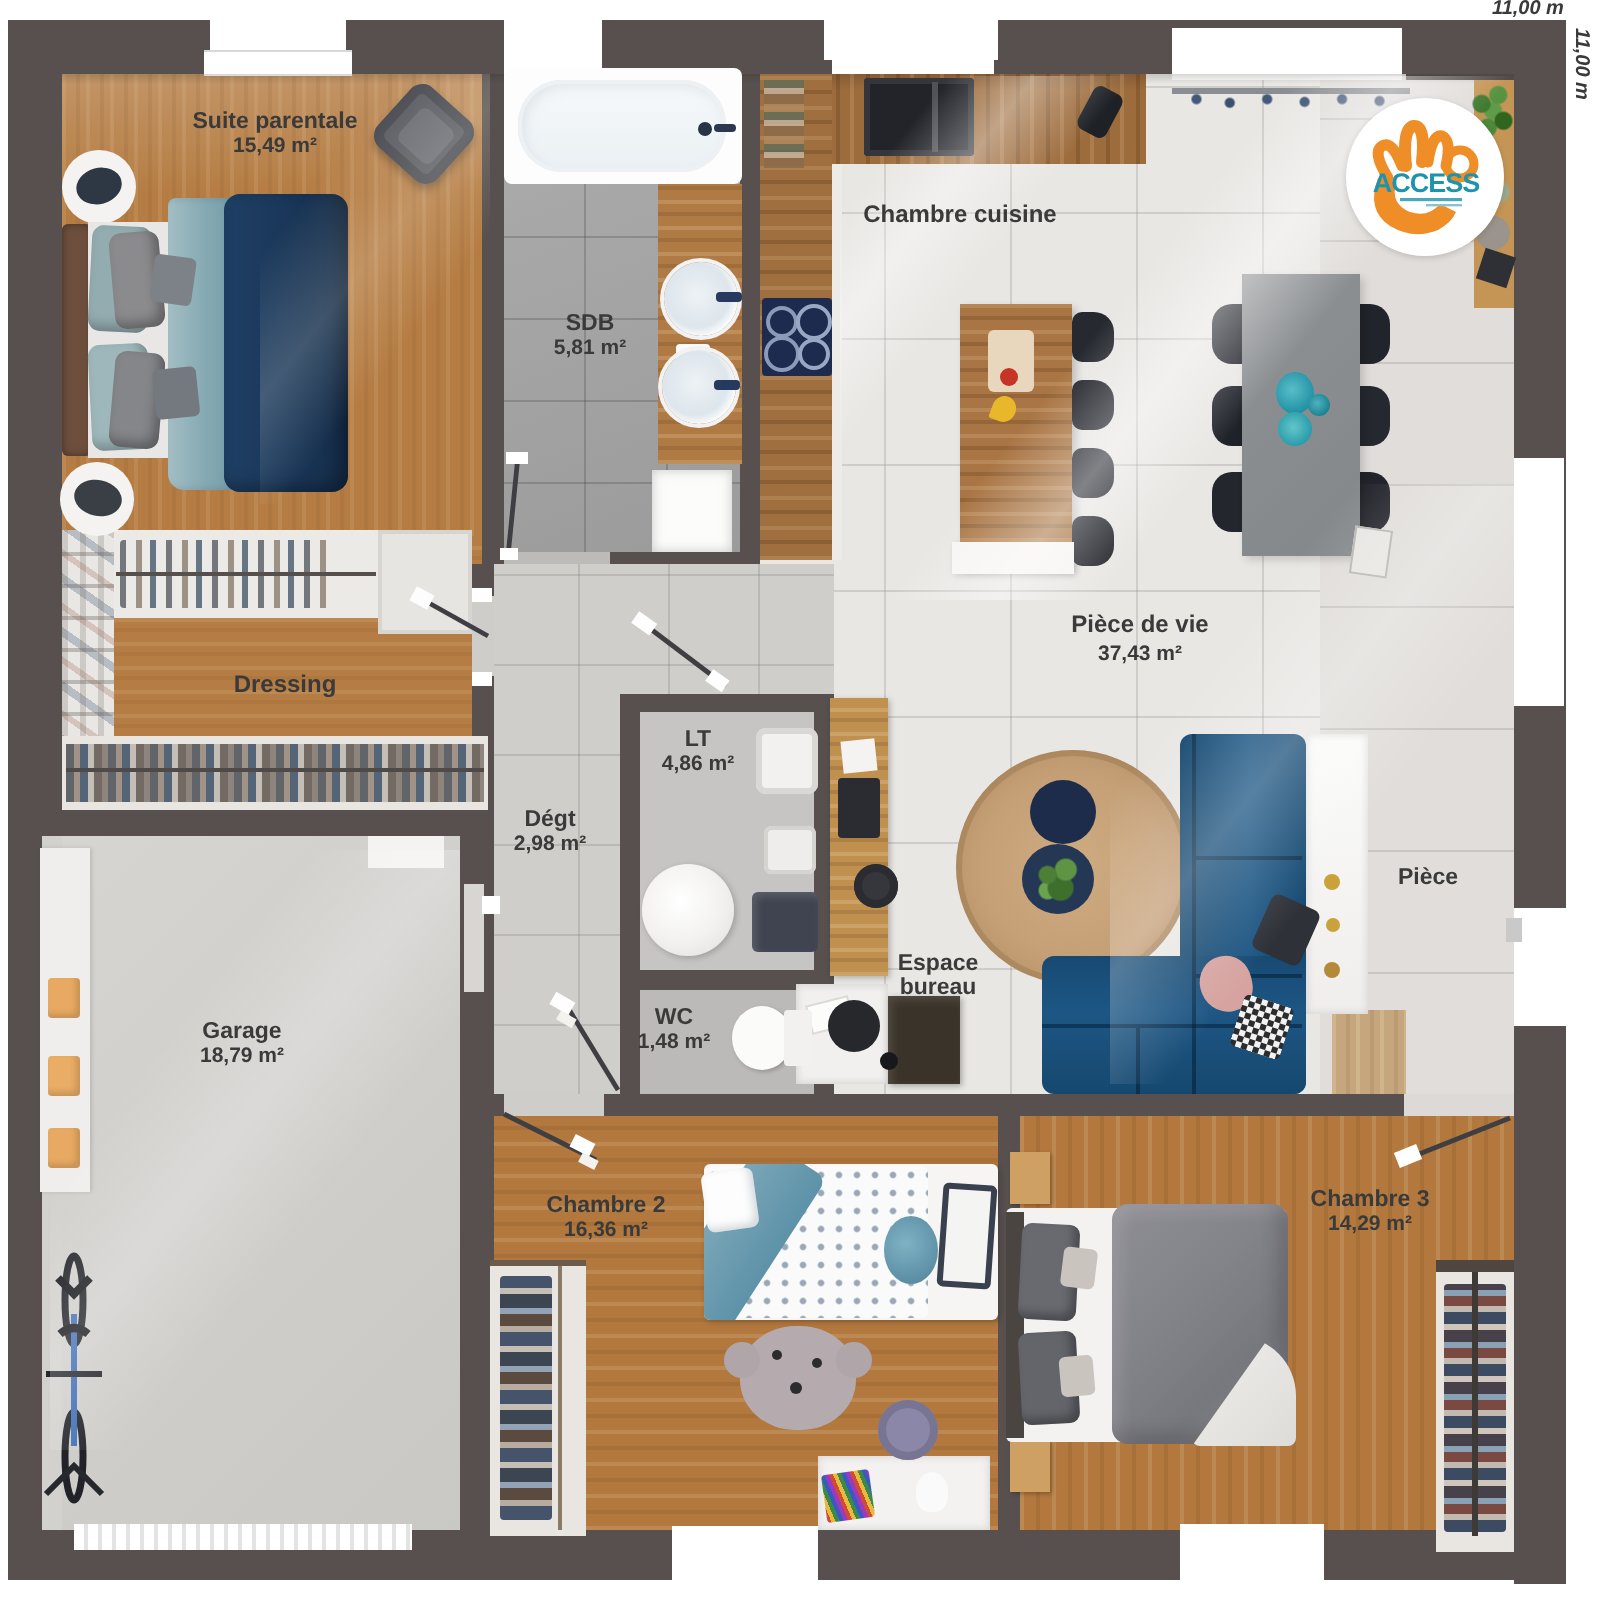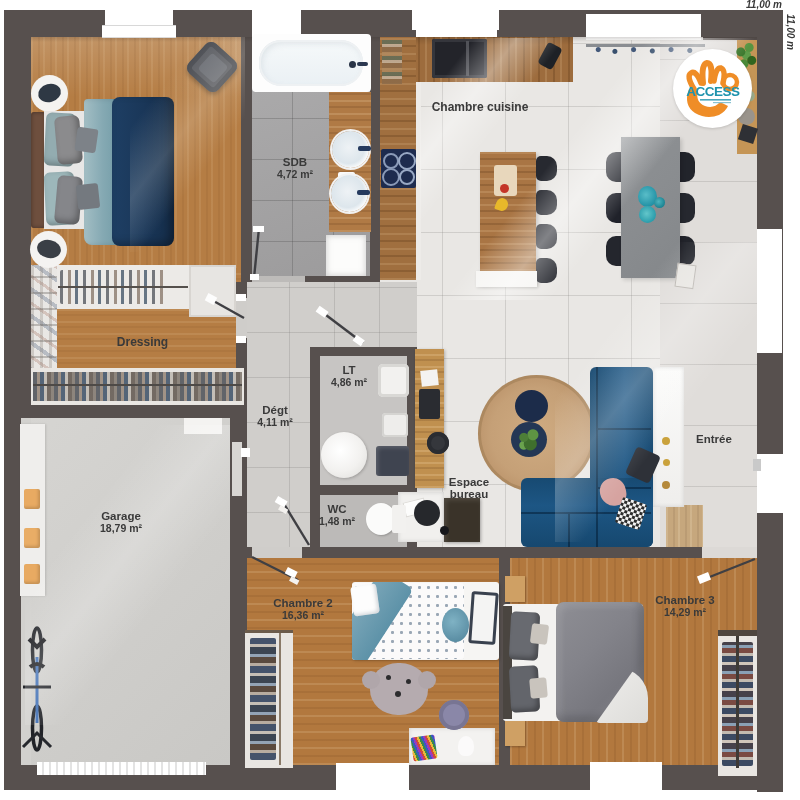--- a/index.html
+++ b/index.html
@@ -502,37 +502,39 @@
   <path d="M41 32 Q43 18 48 19 Q53 21 50 34" fill="none" stroke="#ef8d27" stroke-width="5.5" stroke-linecap="round"></path>
 
   <circle cx="57" cy="33" r="7" fill="none" stroke="#ef8d27" stroke-width="4.5"></circle>
 
   <path d="M16 40 Q10 56 22 64 Q34 71 46 66 Q53 62 55 57 L47 53 Q41 60 32 57 Q22 53 25 42 Z" fill="#ef8d27"></path>
   <text x="40" y="47" font-family="Liberation Sans, sans-serif" font-size="13.5" font-weight="bold" fill="#1e93ad" text-anchor="middle" letter-spacing="-0.5">ACCESS</text>
   <rect x="27" y="50" width="31" height="1.6" fill="#4aa8bd"></rect>
   <rect x="40" y="53" width="18" height="1.2" fill="#8ac2cf"></rect>
 </svg>
 
-
-<div class="lbl" style="left:250px;top:156px;width:90px;">SDB<br><small>4,72 m²</small></div>
+<div class="lbl" style="left:60px;top:55px;width:155px;">Suite parentale<br><small>15,49 m²</small></div>
+
+<div class="lbl" style="left:250px;top:156px;width:90px;">SDB<br><small>5,81 m²</small></div>
 
 <div class="lbl" style="left:400px;top:100px;width:160px;font-size:12px;">Chambre cuisine</div>
 
+<div class="lbl" style="left:490px;top:305px;width:160px;font-size:12px;">Pièce de vie<br><small>37,43 m²</small></div>
 
 <div class="lbl" style="left:85px;top:335px;width:115px;font-size:12px;">Dressing</div>
 
-<div class="lbl" style="left:230px;top:404px;width:90px;">Dégt<br><small>4,11 m²</small></div>
+<div class="lbl" style="left:230px;top:404px;width:90px;">Dégt<br><small>2,98 m²</small></div>
 
 <div class="lbl" style="left:305px;top:364px;width:88px;">LT<br><small>4,86 m²</small></div>
 
 <div class="lbl" style="left:292px;top:503px;width:90px;">WC<br><small>1,48 m²</small></div>
 
 <div class="lbl" style="left:425px;top:476px;width:88px;">Espace<br>bureau</div>
 
-<div class="lbl" style="left:670px;top:433px;width:88px;">Entrée</div>
+<div class="lbl" style="left:670px;top:433px;width:88px;">Pièce</div>
 
 <div class="lbl" style="left:76px;top:510px;width:90px;">Garage<br><small>18,79 m²</small></div>
 
 <div class="lbl" style="left:258px;top:597px;width:90px;">Chambre 2<br><small>16,36 m²</small></div>
 
 <div class="lbl" style="left:640px;top:594px;width:90px;">Chambre 3<br><small>14,29 m²</small></div>
 
 <div class="abs" style="left:746px;top:-1px;width:50px;font-size:10px;font-weight:bold;font-style:italic;color:#3a3a3a;z-index:40;">11,00 m</div>
 
 <div class="abs" style="left:796px;top:14px;width:50px;font-size:10px;font-weight:bold;font-style:italic;color:#3a3a3a;z-index:40;transform:rotate(90deg);transform-origin:left top;">11,00 m</div>

